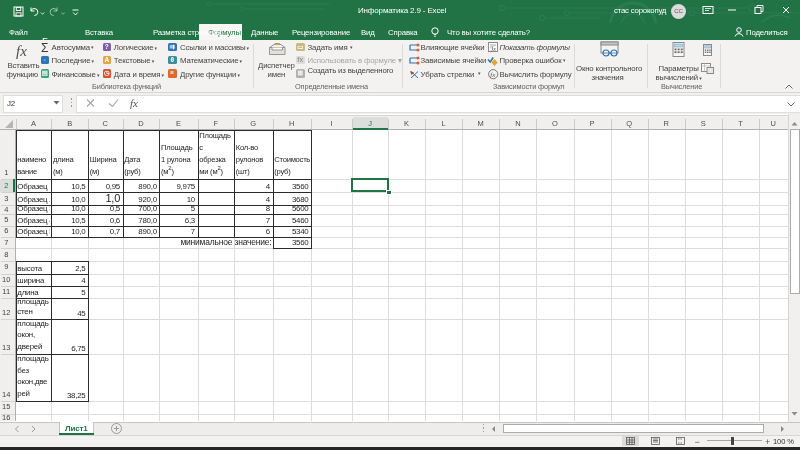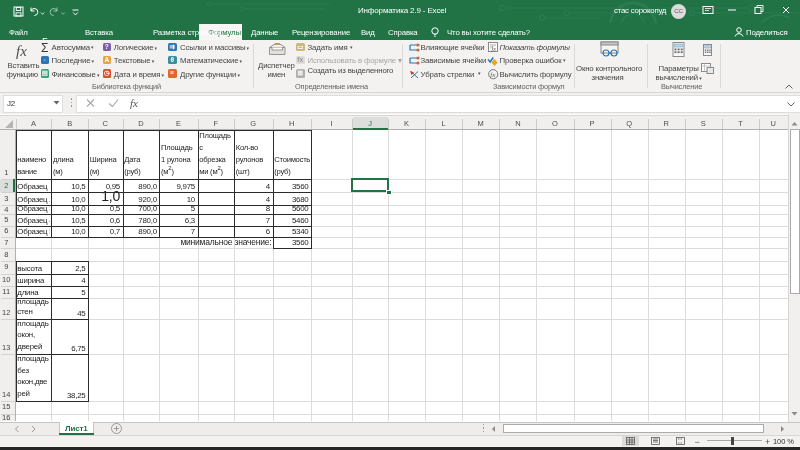--- a/index.html
+++ b/index.html
@@ -439,21 +439,21 @@
   </div>
 <div style="position:absolute;left:17.3px;top:179.2px;width:32.8px;height:12.100000000000023px;font-size:7.9px;color:#1f1f1f;letter-spacing:-0.25px;display:flex;align-items:flex-end;white-space:nowrap;overflow:hidden;padding-bottom:1.3px;">Образец 1</div>
 <div style="position:absolute;left:52.3px;top:179.2px;width:33.2px;height:12.100000000000023px;font-size:7.9px;color:#1f1f1f;letter-spacing:-0.25px;text-align:right;display:flex;align-items:flex-end;justify-content:flex-end;white-space:nowrap;padding-bottom:1.3px;">10,5</div>
 <div style="position:absolute;left:89px;top:179.2px;width:31.0px;height:12.100000000000023px;font-size:7.9px;color:#1f1f1f;letter-spacing:-0.25px;text-align:right;display:flex;align-items:flex-end;justify-content:flex-end;white-space:nowrap;padding-bottom:1.3px;">0,95</div>
 <div style="position:absolute;left:123.5px;top:179.2px;width:33.30000000000001px;height:12.100000000000023px;font-size:7.9px;color:#1f1f1f;letter-spacing:-0.25px;text-align:right;display:flex;align-items:flex-end;justify-content:flex-end;white-space:nowrap;padding-bottom:1.3px;">890,0</div>
 <div style="position:absolute;left:160.3px;top:179.2px;width:34.69999999999999px;height:12.100000000000023px;font-size:7.9px;color:#1f1f1f;letter-spacing:-0.25px;text-align:right;display:flex;align-items:flex-end;justify-content:flex-end;white-space:nowrap;padding-bottom:1.3px;">9,975</div>
 <div style="position:absolute;left:235px;top:179.2px;width:35.0px;height:12.100000000000023px;font-size:7.9px;color:#1f1f1f;letter-spacing:-0.25px;text-align:right;display:flex;align-items:flex-end;justify-content:flex-end;white-space:nowrap;padding-bottom:1.3px;">4</div>
 <div style="position:absolute;left:273.5px;top:179.2px;width:35.0px;height:12.100000000000023px;font-size:7.9px;color:#1f1f1f;letter-spacing:-0.25px;text-align:right;display:flex;align-items:flex-end;justify-content:flex-end;white-space:nowrap;padding-bottom:1.3px;">3560</div>
 <div style="position:absolute;left:17.3px;top:192.3px;width:32.8px;height:12.099999999999994px;font-size:7.9px;color:#1f1f1f;letter-spacing:-0.25px;display:flex;align-items:flex-end;white-space:nowrap;overflow:hidden;padding-bottom:1.3px;">Образец 2</div>
 <div style="position:absolute;left:52.3px;top:192.3px;width:33.2px;height:12.099999999999994px;font-size:7.9px;color:#1f1f1f;letter-spacing:-0.25px;text-align:right;display:flex;align-items:flex-end;justify-content:flex-end;white-space:nowrap;padding-bottom:1.3px;">10,0</div>
-<div style="position:absolute;left:89px;top:192.3px;width:31.0px;height:12.099999999999994px;font-size:14px;color:#1f1f1f;letter-spacing:-0.25px;text-align:right;display:flex;align-items:flex-end;justify-content:flex-end;white-space:nowrap;padding-bottom:1.3px;">1,0</div>
+<div style="position:absolute;left:89px;top:192.3px;width:31.0px;height:12.099999999999994px;font-size:11px;color:#1f1f1f;letter-spacing:-0.25px;text-align:right;display:flex;align-items:flex-end;justify-content:flex-end;white-space:nowrap;padding-bottom:1.3px;">1,0</div>
 <div style="position:absolute;left:123.5px;top:192.3px;width:33.30000000000001px;height:12.099999999999994px;font-size:7.9px;color:#1f1f1f;letter-spacing:-0.25px;text-align:right;display:flex;align-items:flex-end;justify-content:flex-end;white-space:nowrap;padding-bottom:1.3px;">920,0</div>
 <div style="position:absolute;left:160.3px;top:192.3px;width:34.69999999999999px;height:12.099999999999994px;font-size:7.9px;color:#1f1f1f;letter-spacing:-0.25px;text-align:right;display:flex;align-items:flex-end;justify-content:flex-end;white-space:nowrap;padding-bottom:1.3px;">10</div>
 <div style="position:absolute;left:235px;top:192.3px;width:35.0px;height:12.099999999999994px;font-size:7.9px;color:#1f1f1f;letter-spacing:-0.25px;text-align:right;display:flex;align-items:flex-end;justify-content:flex-end;white-space:nowrap;padding-bottom:1.3px;">4</div>
 <div style="position:absolute;left:273.5px;top:192.3px;width:35.0px;height:12.099999999999994px;font-size:7.9px;color:#1f1f1f;letter-spacing:-0.25px;text-align:right;display:flex;align-items:flex-end;justify-content:flex-end;white-space:nowrap;padding-bottom:1.3px;">3680</div>
 <div style="position:absolute;left:17.3px;top:205.4px;width:32.8px;height:7.799999999999983px;font-size:7.9px;color:#1f1f1f;letter-spacing:-0.25px;display:flex;align-items:flex-end;white-space:nowrap;overflow:hidden;padding-bottom:1.3px;">Образец 3</div>
 <div style="position:absolute;left:52.3px;top:205.4px;width:33.2px;height:7.799999999999983px;font-size:7.9px;color:#1f1f1f;letter-spacing:-0.25px;text-align:right;display:flex;align-items:flex-end;justify-content:flex-end;white-space:nowrap;padding-bottom:1.3px;">10,0</div>
 <div style="position:absolute;left:89px;top:205.4px;width:31.0px;height:7.799999999999983px;font-size:7.9px;color:#1f1f1f;letter-spacing:-0.25px;text-align:right;display:flex;align-items:flex-end;justify-content:flex-end;white-space:nowrap;padding-bottom:1.3px;">0,5</div>
 <div style="position:absolute;left:123.5px;top:205.4px;width:33.30000000000001px;height:7.799999999999983px;font-size:7.9px;color:#1f1f1f;letter-spacing:-0.25px;text-align:right;display:flex;align-items:flex-end;justify-content:flex-end;white-space:nowrap;padding-bottom:1.3px;">700,0</div>
 <div style="position:absolute;left:160.3px;top:205.4px;width:34.69999999999999px;height:7.799999999999983px;font-size:7.9px;color:#1f1f1f;letter-spacing:-0.25px;text-align:right;display:flex;align-items:flex-end;justify-content:flex-end;white-space:nowrap;padding-bottom:1.3px;">5</div>
 <div style="position:absolute;left:235px;top:205.4px;width:35.0px;height:7.799999999999983px;font-size:7.9px;color:#1f1f1f;letter-spacing:-0.25px;text-align:right;display:flex;align-items:flex-end;justify-content:flex-end;white-space:nowrap;padding-bottom:1.3px;">8</div>

